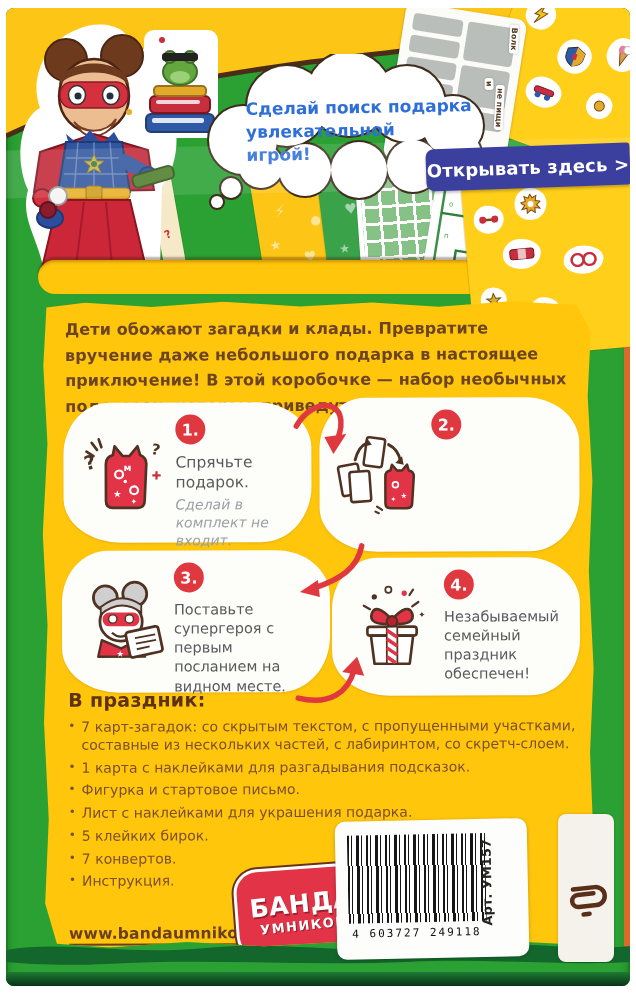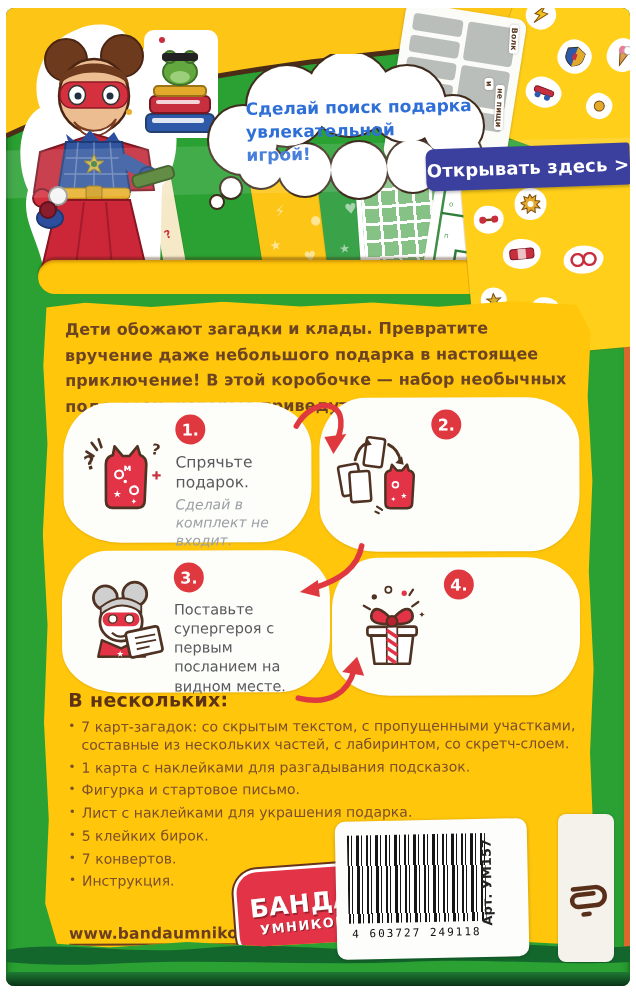--- a/index.html
+++ b/index.html
@@ -424,33 +424,34 @@
           <path d="M50,42 Q68,22 73,35 Q77,48 52,47 Z" fill="#e23347" stroke="#4f3222" stroke-width="3" stroke-linejoin="round"></path>
           <circle cx="50" cy="44" r="6" fill="#b8222f" stroke="#4f3222" stroke-width="2.5"></circle>
           <rect x="22" y="50" width="56" height="10" rx="3" fill="#fff" stroke="#4f3222" stroke-width="3"></rect>
           <path d="M26,60 L74,60 L70,92 L30,92 Z" fill="#fff" stroke="#4f3222" stroke-width="3" stroke-linejoin="round"></path>
           <path d="M44,50 h12 v42 h-12 z" fill="#fff" stroke="#4f3222" stroke-width="2"></path>
           <path d="M44,54 l12,8 M44,64 l12,8 M44,74 l12,8 M44,84 l10,7" stroke="#e23347" stroke-width="4"></path>
         </svg>
       </div>
       <div class="blobText">
         <div class="badge">4.</div>
+        <div class="stepTitle">Незабываемый семейный праздник обеспечен!</div>
       </div>
     </div>
 
     <svg class="abs" style="left:0;top:0;z-index:30;pointer-events:none" width="552" height="648" viewBox="0 0 552 648">
       <path d="M255,126 C272,96 312,98 296,140" fill="none" stroke="#e0383f" stroke-width="5.5" stroke-linecap="round"></path>
       <polygon points="292,154 305,134 283,137" fill="#e0383f"></polygon>
       <path d="M320,246 C316,268 298,280 272,288" fill="none" stroke="#e0383f" stroke-width="5.5" stroke-linecap="round"></path>
       <polygon points="258,292 276,280 278,297" fill="#e0383f"></polygon>
       <path d="M256,398 C288,406 306,392 312,370" fill="none" stroke="#e0383f" stroke-width="5.5" stroke-linecap="round"></path>
       <polygon points="315,357 300,372 322,376" fill="#e0383f"></polygon>
     </svg>
 
-    <div class="abs contentsHead">В нескольких:</div>
+    <div class="abs contentsHead">В праздник:</div>
     <ul class="abs contentsList">
       <li>7 карт-загадок: со скрытым текстом, с пропущенными участками, составные из нескольких частей, с лабиринтом, со скретч-слоем.</li>
       <li>1 карта с наклейками для разгадывания подсказок.</li>
       <li>Фигурка и стартовое письмо.</li>
       <li>Лист с наклейками для украшения подарка.</li>
       <li>5 клейких бирок.</li>
       <li>7 конвертов.</li>
       <li>Инструкция.</li>
     </ul>
 

